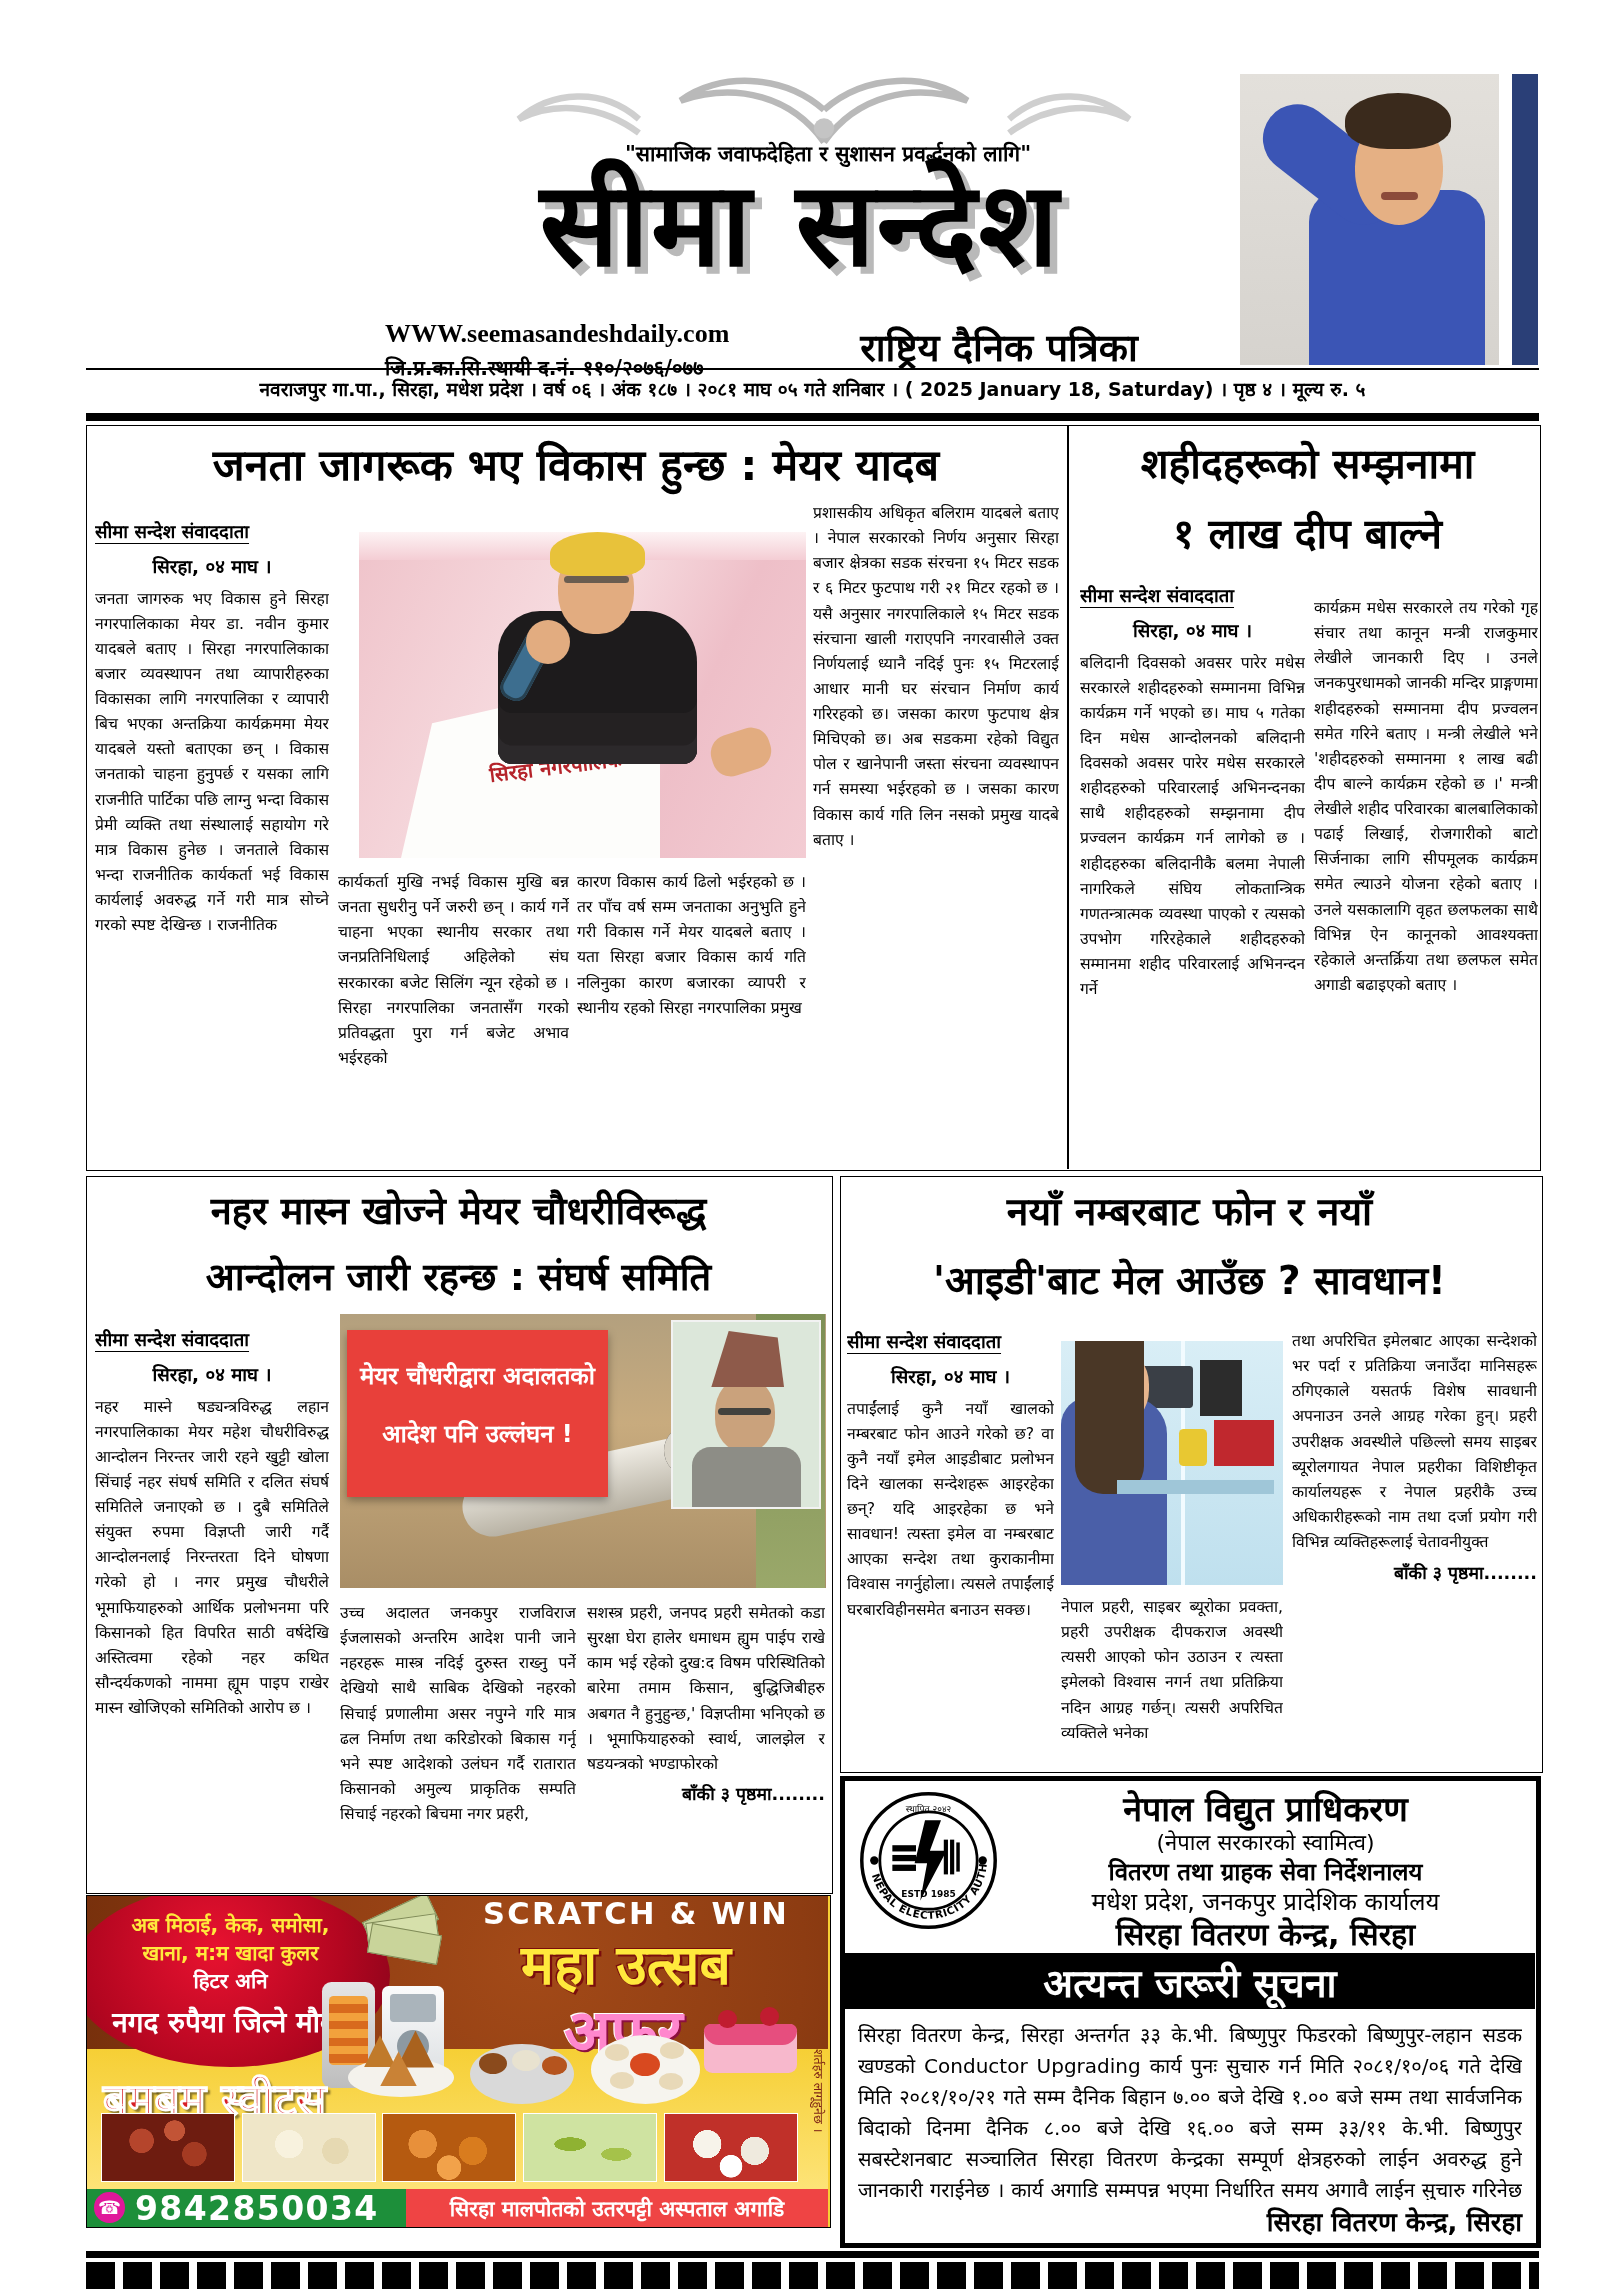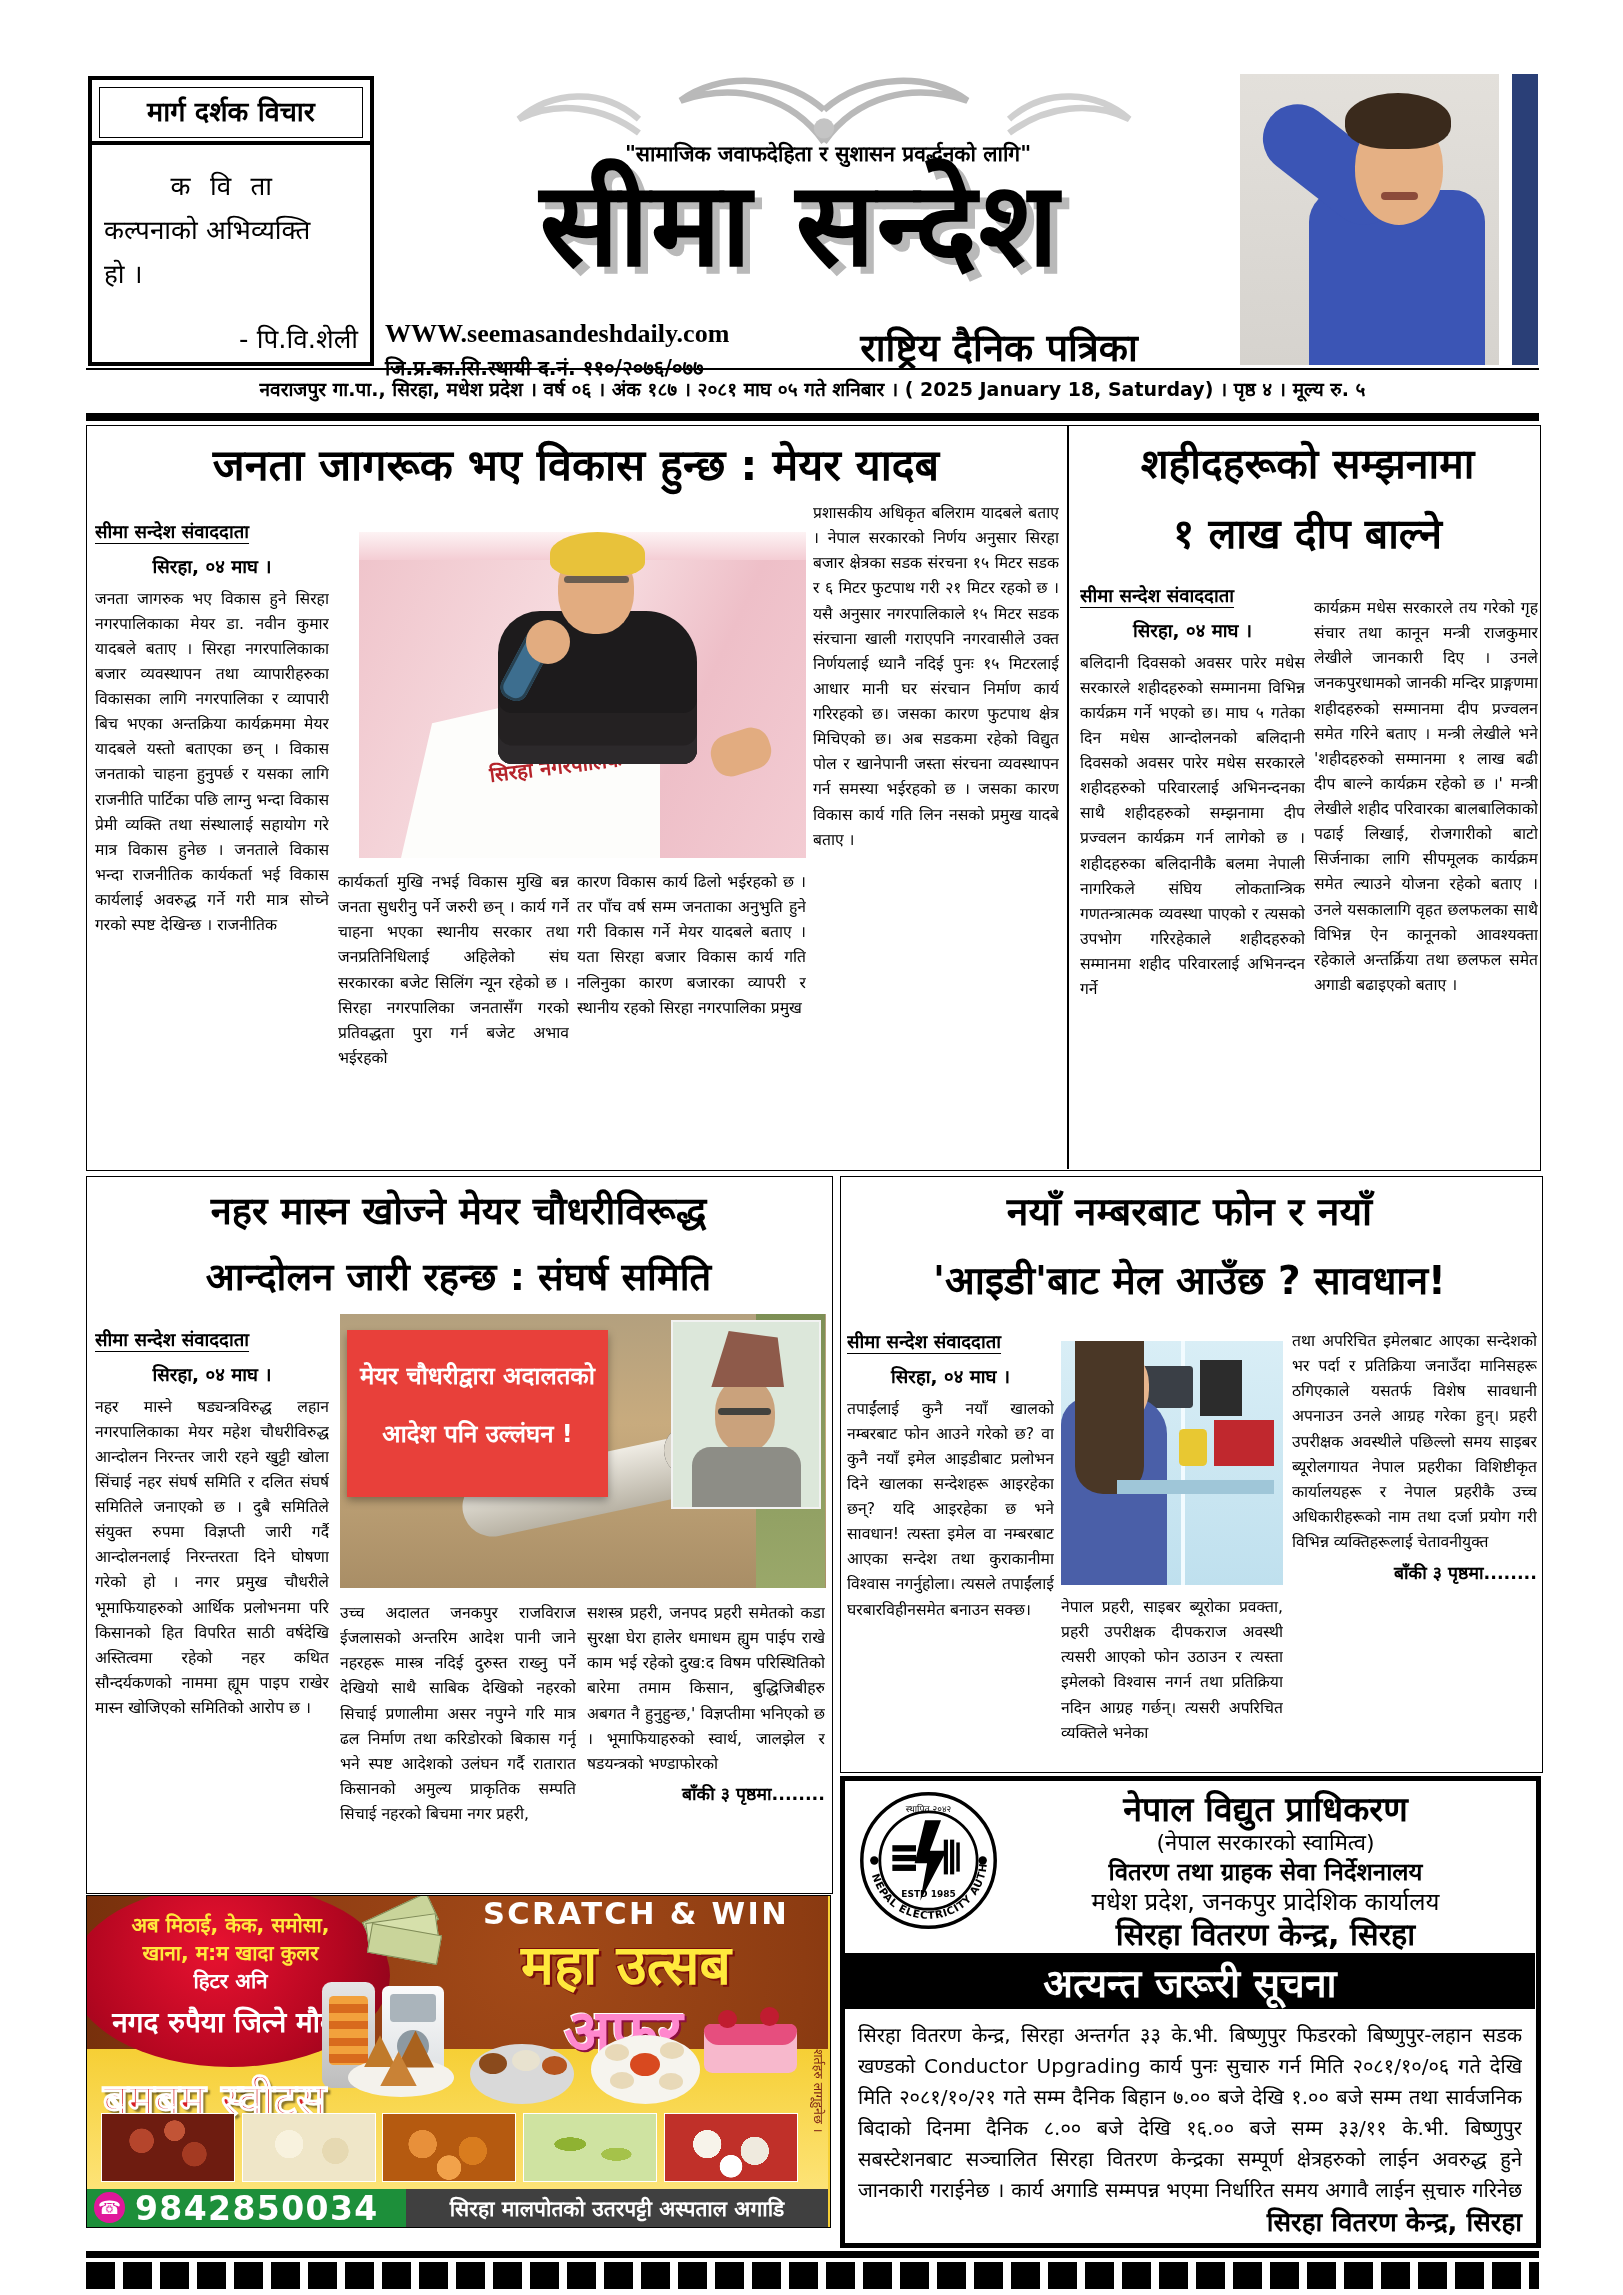--- a/index.html
+++ b/index.html
@@ -26,29 +26,20 @@
   
   .sweet{height:69px;border:1.9px solid #fff;box-sizing:border-box;}
   
   #film-strip{background:repeating-linear-gradient(90deg,#000 0 29px,#fff 29px 37px);}
 </style>
 </head>
 <body>
 
 <div id="page">
 
-  <div id="guide-box" class="abs" style="left:88px;top:76px;width:278px;height:282px;">
-    <div id="guide-title">मार्ग दर्शक विचार</div>
-    <div id="guide-poem">
-      <div class="ctr" style="letter-spacing:19.4px;">कविता</div>
-      <div>कल्पनाको अभिव्यक्ति</div>
-      <div>हो ।</div>
-      <div style="text-align:right;margin-top:21px;">- पि.वि.शेली</div>
-    </div>
-  </div>
 
   <svg class="abs" style="left:440px;top:68px;" width="768" height="86" viewBox="0 0 1660 185">
     <g fill="none" stroke="#b9b9b9" stroke-width="14">
       <path d="M830 160 C 760 60, 640 30, 520 70 C 600 10, 740 10, 830 90"></path>
       <path d="M830 160 C 900 60, 1020 30, 1140 70 C 1060 10, 920 10, 830 90"></path>
       <path d="M430 110 C 350 40, 240 50, 170 110 C 250 70, 350 80, 430 140" stroke="#cfcfcf"></path>
       <path d="M1230 110 C 1310 40, 1420 50, 1490 110 C 1410 70, 1310 80, 1230 140" stroke="#cfcfcf"></path>
       <circle cx="830" cy="130" r="22" fill="#c4c4c4" stroke="none"></circle>
     </g>
   </svg>
@@ -265,21 +256,21 @@
     <div class="abs sweet" style="left:14px;top:217px;width:134px;background:#6e1c10;background-image:radial-gradient(circle at 30% 40%,#b5452c 0 12px,transparent 12.5px),radial-gradient(circle at 70% 60%,#a43a22 0 12px,transparent 12.5px),radial-gradient(circle at 55% 25%,#c25436 0 10.2px,transparent 10.6px);"></div>
     <div class="abs sweet" style="left:155px;top:217px;width:134px;background:#efe6c8;background-image:radial-gradient(circle at 35% 45%,#f8f2de 0 14px,transparent 14.3px),radial-gradient(circle at 70% 55%,#e6d9b2 0 13px,transparent 13.4px);"></div>
     <div class="abs sweet" style="left:295px;top:217px;width:134px;background:#b55a10;background-image:radial-gradient(circle at 30% 45%,#e8903a 0 14px,transparent 14.3px),radial-gradient(circle at 68% 55%,#d97c1e 0 14px,transparent 14.3px),radial-gradient(circle at 50% 80%,#f2a24a 0 12px,transparent 12.5px);"></div>
     <div class="abs sweet" style="left:436px;top:217px;width:134px;background:#cfe3a1;background-image:radial-gradient(ellipse at 35% 45%,#8fb232 0 15.7px,transparent 16px),radial-gradient(ellipse at 70% 60%,#a5c24a 0 15px,transparent 15.3px);"></div>
     <div class="abs sweet" style="left:577px;top:217px;width:134px;background:#c03029;background-image:radial-gradient(circle at 32% 45%,#f7f3ea 0 14px,transparent 14.3px),radial-gradient(circle at 68% 55%,#efeade 0 14px,transparent 14.3px),radial-gradient(circle at 50% 78%,#ffffff 0 11px,transparent 11.6px);"></div>
 
     <div class="abs" style="left:0;top:293px;width:319px;height:38px;background:#1d8f3a;">
       <div class="abs" style="left:7.4px;top:3.2px;width:30.5px;height:30.5px;background:#e0189a;border-radius:50%;color:#fff;font-size:18.5px;display:flex;align-items:center;justify-content:center;">☎</div>
       <div class="abs bold" style="left:48px;top:0px;font-size:33px;color:#fff;letter-spacing:1.4px;">9842850034</div>
     </div>
-    <div class="abs" style="left:319px;top:293px;width:422px;height:38px;background:#404040;display:flex;align-items:center;justify-content:center;">
+    <div class="abs" style="left:319px;top:293px;width:422px;height:38px;background:#ef4444;display:flex;align-items:center;justify-content:center;">
       <span class="bold" style="font-size:21px;color:#fff;">सिरहा मालपोतको उतरपट्टी अस्पताल अगाडि</span>
     </div>
     <div class="abs" style="right:2.8px;top:153px;font-size:12.5px;color:#7a1f14;writing-mode:vertical-rl;">शर्तहरु लागूहुनेछ ।</div>
   </div>
 
   <div class="abs" style="left:86px;top:2251px;width:1453px;height:6.5px;background:#000;"></div>
   <div id="film-strip" class="abs" style="left:86px;top:2262px;width:1453px;height:27px;"></div>
 
 </div>
 

